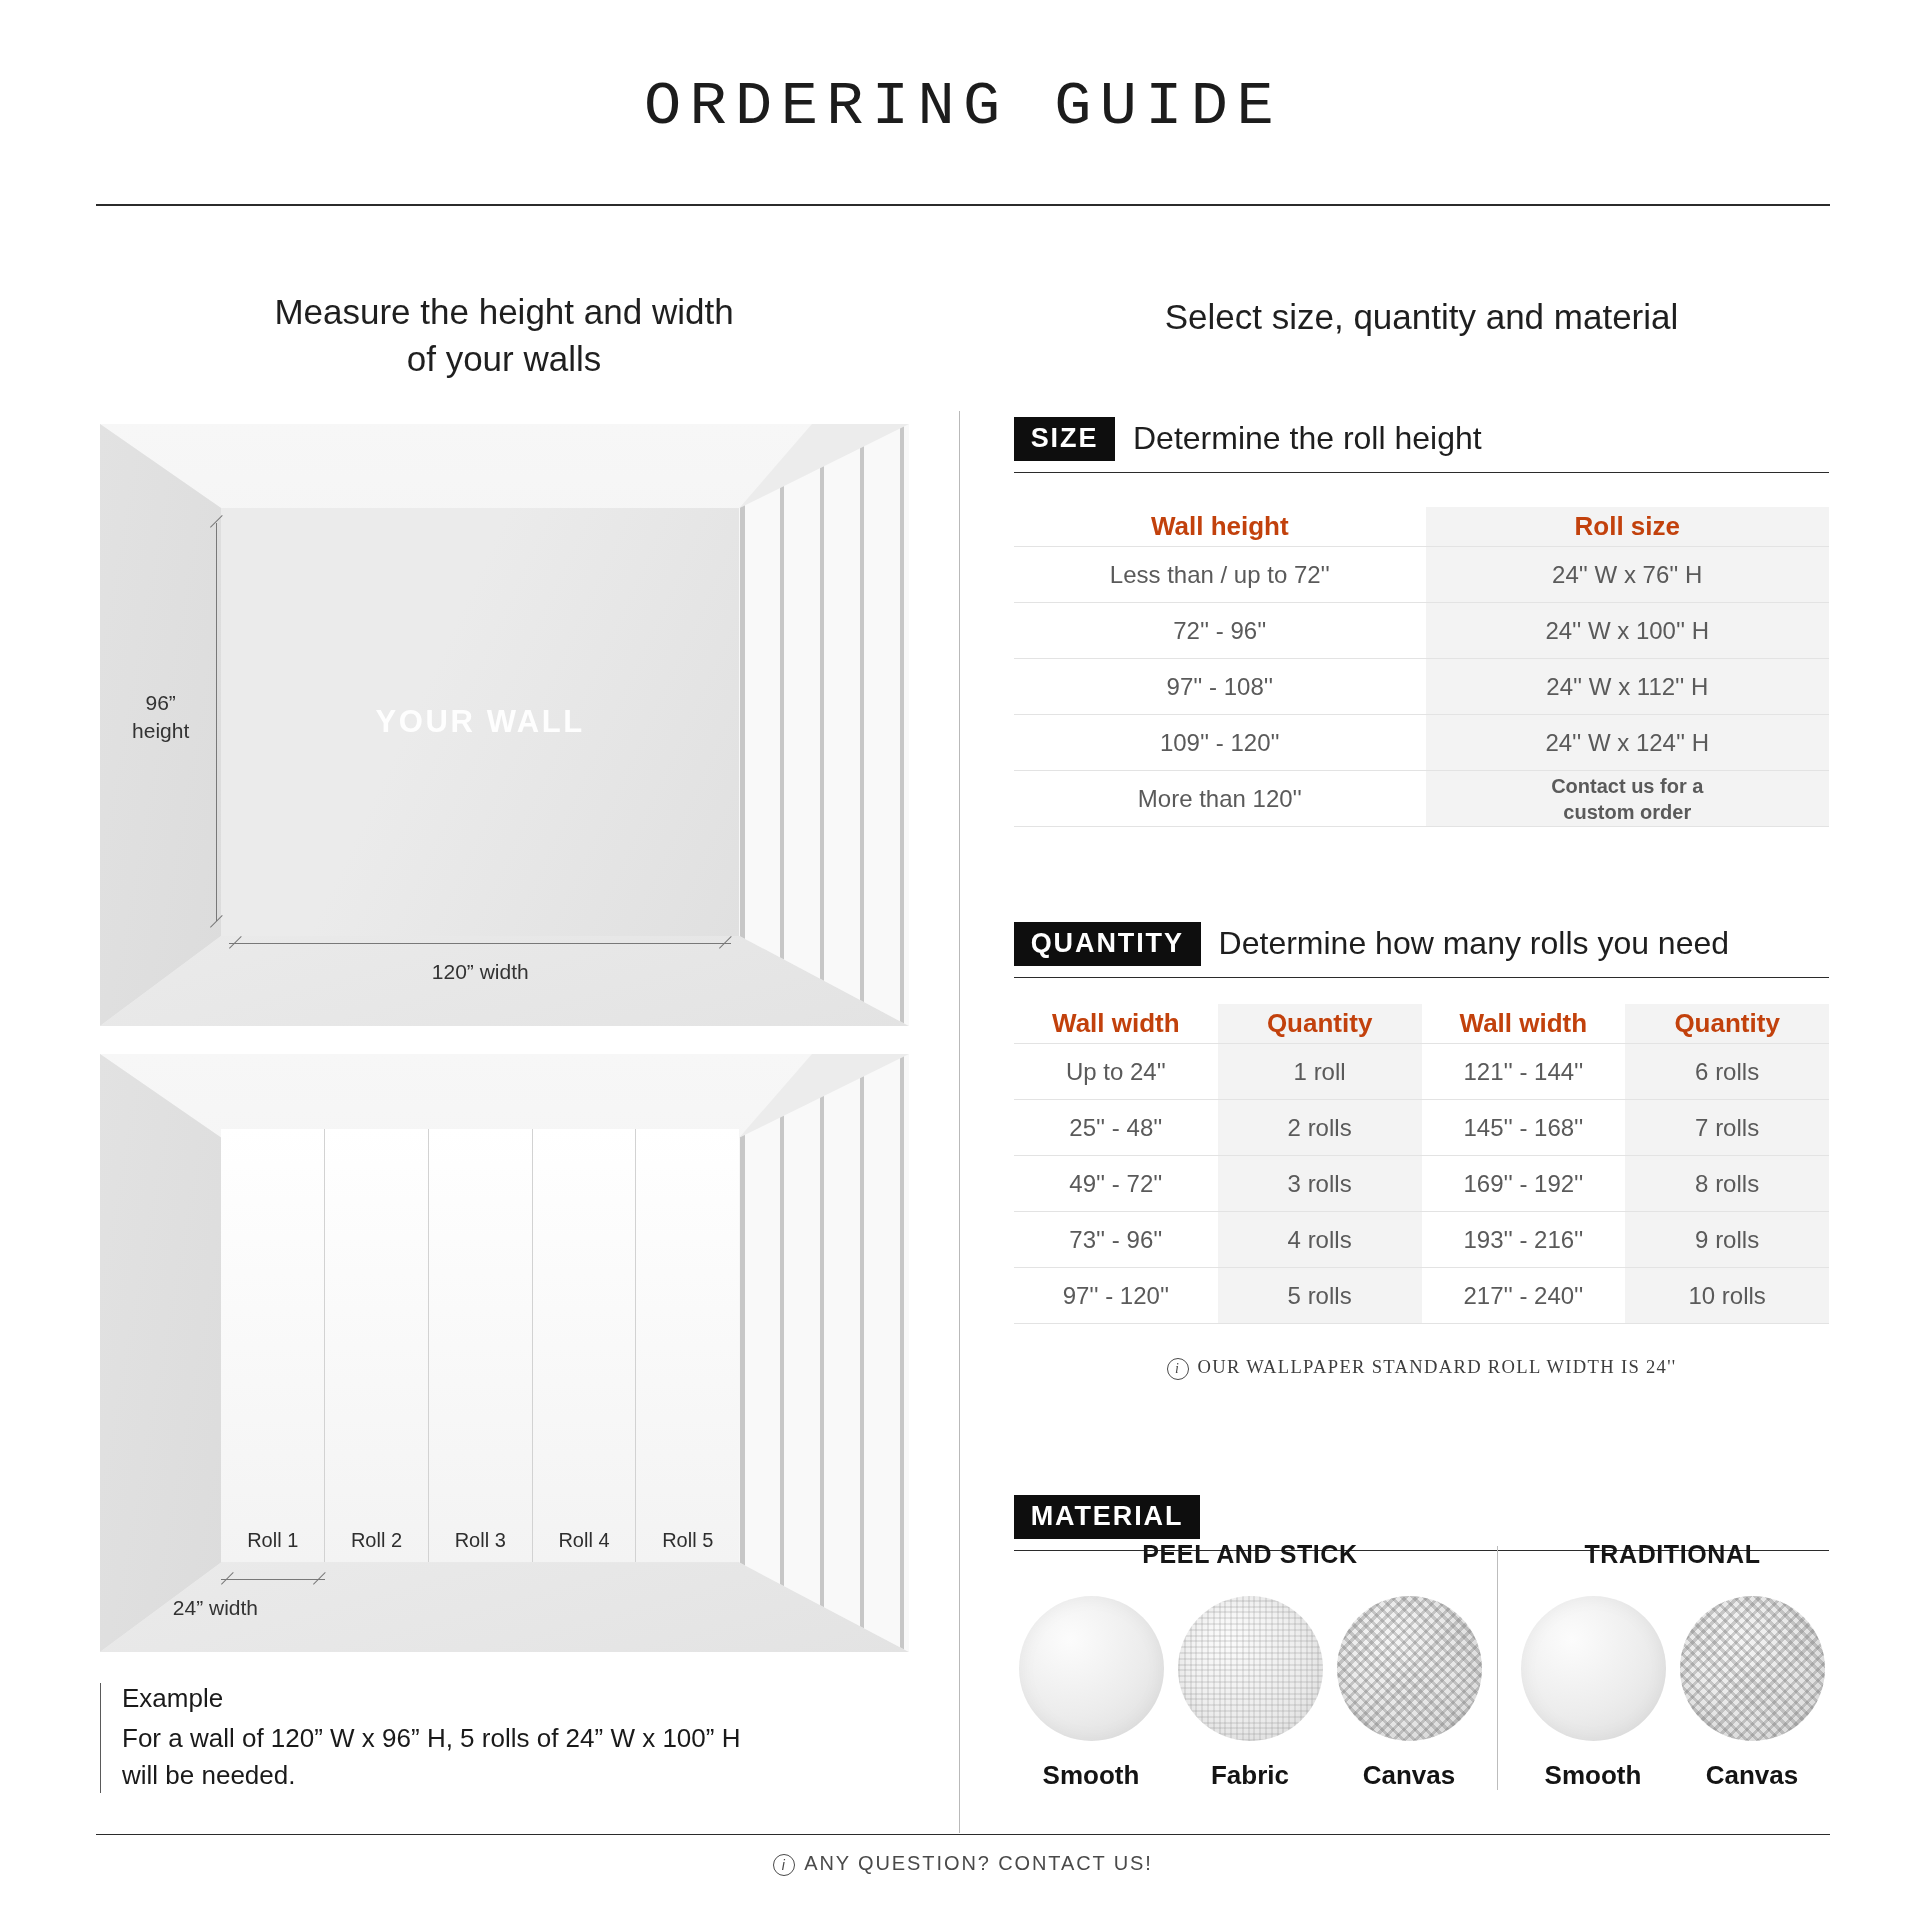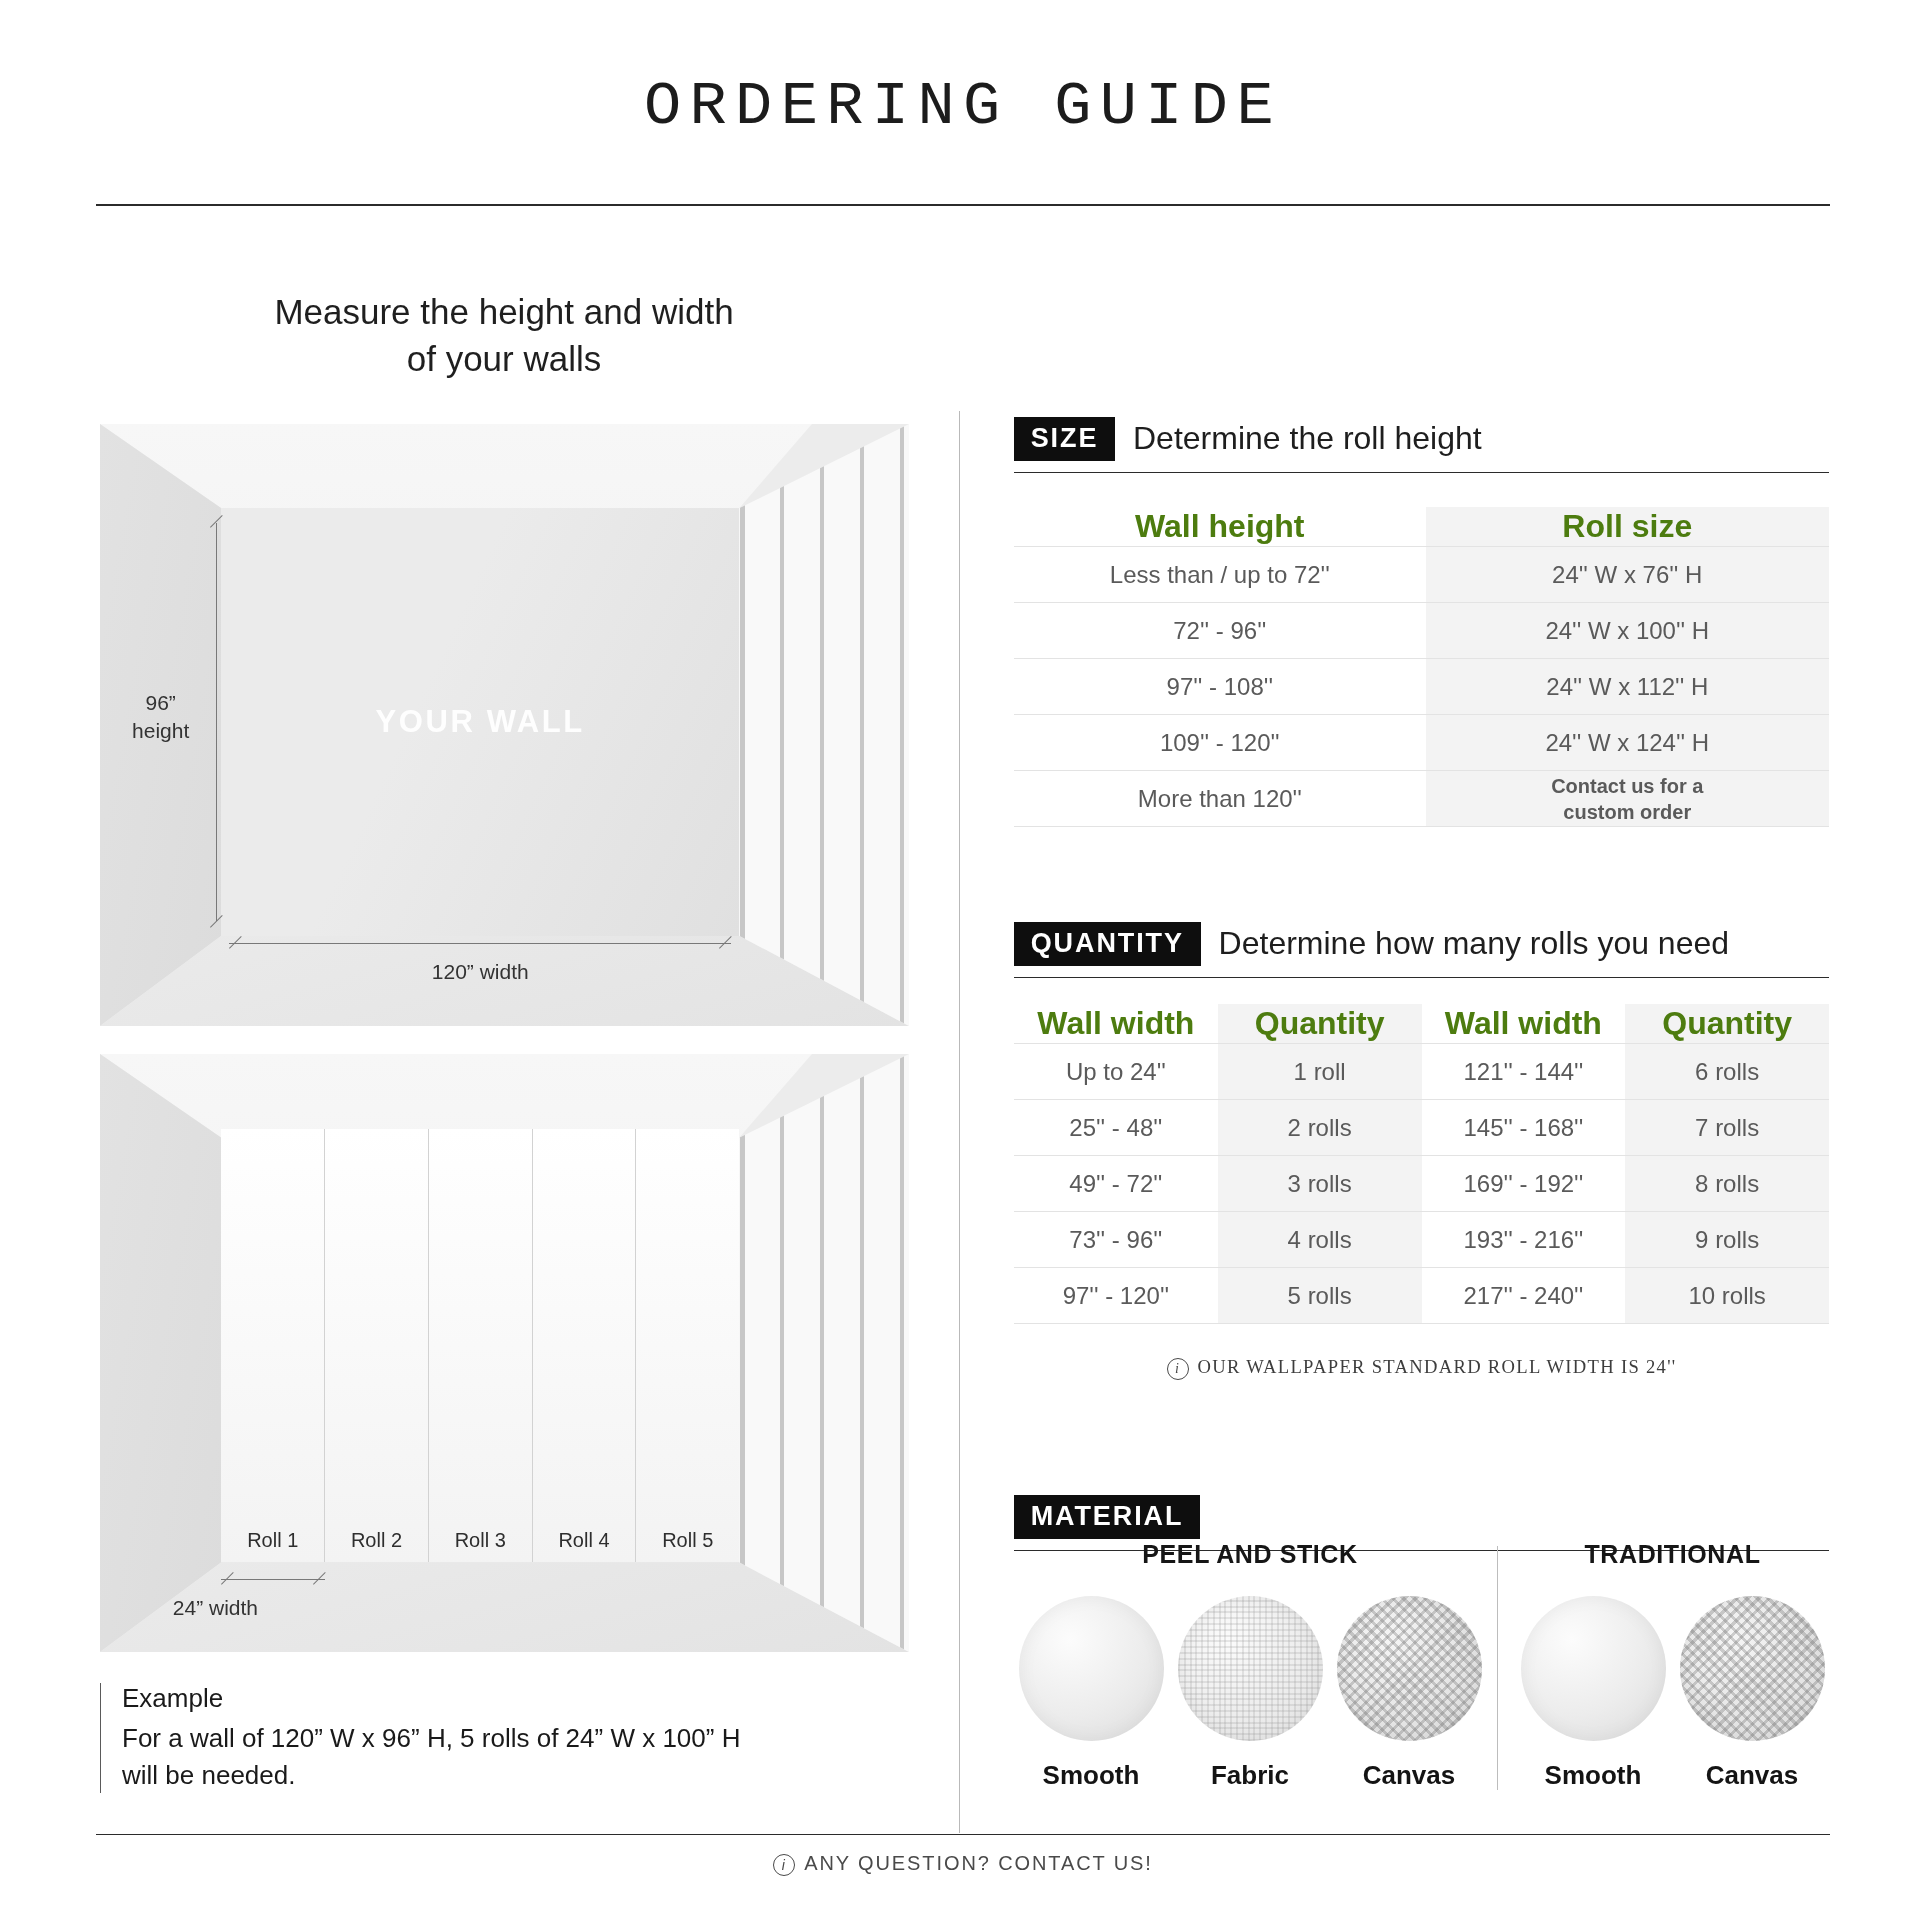--- a/index.html
+++ b/index.html
@@ -76,21 +76,21 @@
   .head-size { top: 417px; }
   .head-quantity { top: 922px; }
   .head-material { top: 1495px; }
 
   .table { position: absolute; left: 1014px; width: 815px; }
   .t-row { display: flex; align-items: stretch; border-bottom: 1.3px solid #e3e3e3; }
   .t-row.head { height: 40px; }
   .t-row.data { height: 56px; }
   .cell { display: flex; align-items: center; justify-content: center; text-align: center;
           font-size: 24px; color: #5a5a5a; }
-  .cell.hd { font-size: 32px; font-weight: 700; color: #4d7c0f; }
+  .cell.hd { font-size: 26px; font-weight: 700; color: #c2410c; }
   .shaded { background: #f3f3f3; }
   .size-table { top: 507px; }
   .size-table .c1 { width: 50.5%; }
   .size-table .c2 { width: 49.5%; }
   .size-table .small-2line { font-size: 20px; line-height: 1.3; font-weight: bold; }
   .qty-table { top: 1004px; }
   .qty-table .qc { width: 25%; }
 
   .qty-note { position: absolute; left: 1014px; width: 815px; top: 1356px; text-align: center;
               font-size: 18.6px; letter-spacing: 1.3px; color: #3d3d3d; font-family: Liberation Serif, serif; }
@@ -176,20 +176,21 @@
     <div class="dim-line dim-h"></div>
     <div class="width-label2">24” width</div>
   </div>
 
   <div class="example">
     <div class="example-title">Example</div>
     <div class="example-body prewrap">For a wall of 120” W x 96” H, 5 rolls of 24” W x 100” H
 will be needed.</div>
   </div>
 
+  <div class="right-heading">Select size, quantity and material</div>
 
   <div class="section-head head-size">
     <span class="badge">SIZE</span>
     <span class="section-sub">Determine the roll height</span>
   </div>
   <div class="table size-table">
     <div class="t-row head">
       <div class="cell hd c1">Wall height</div>
       <div class="cell hd c2 shaded">Roll size</div>
     </div>

